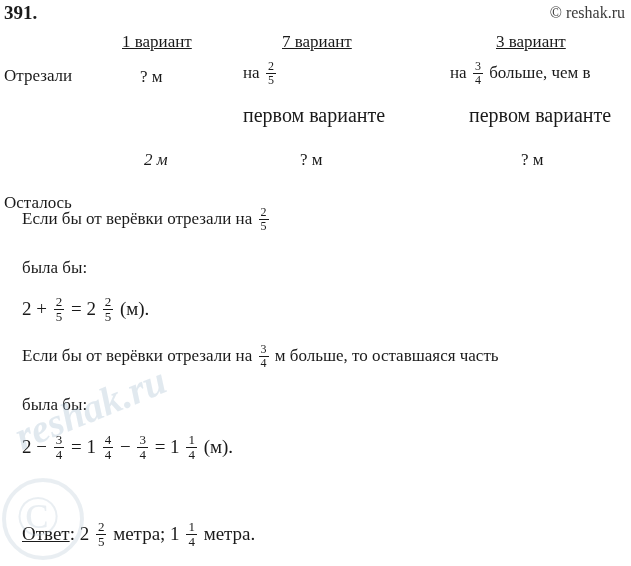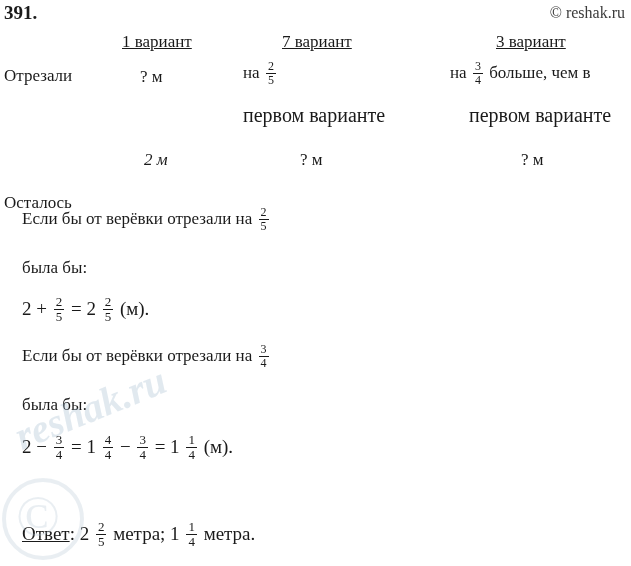--- a/index.html
+++ b/index.html
@@ -228,20 +228,21 @@
     </span>
     <span>(м).</span>
   </div>
 
   <div class="para p2">
     <span>Если бы от верёвки отрезали на</span>
     <span class="frac">
       <span class="num">3</span>
       <span class="den">4</span>
     </span>
+    <span>м больше, то оставшаяся часть</span>
   </div>
   <div class="para p2b">была бы:</div>
 
   <div class="para eq2">
     <span>2 −</span>
     <span class="frac-lg">
       <span class="num">3</span>
       <span class="den">4</span>
     </span>
     <span>= 1</span>

